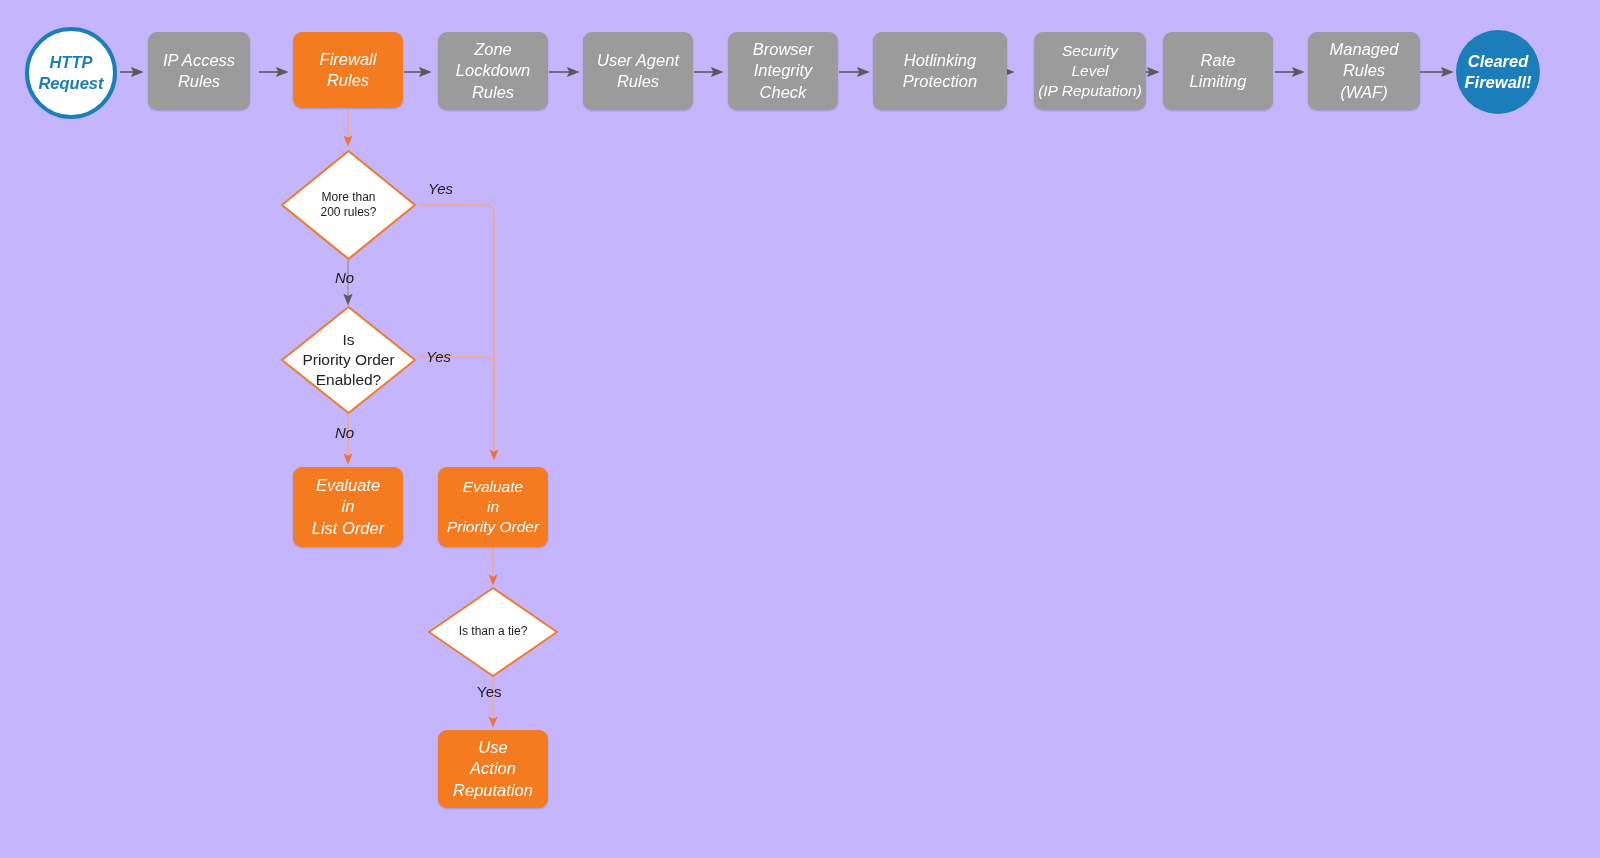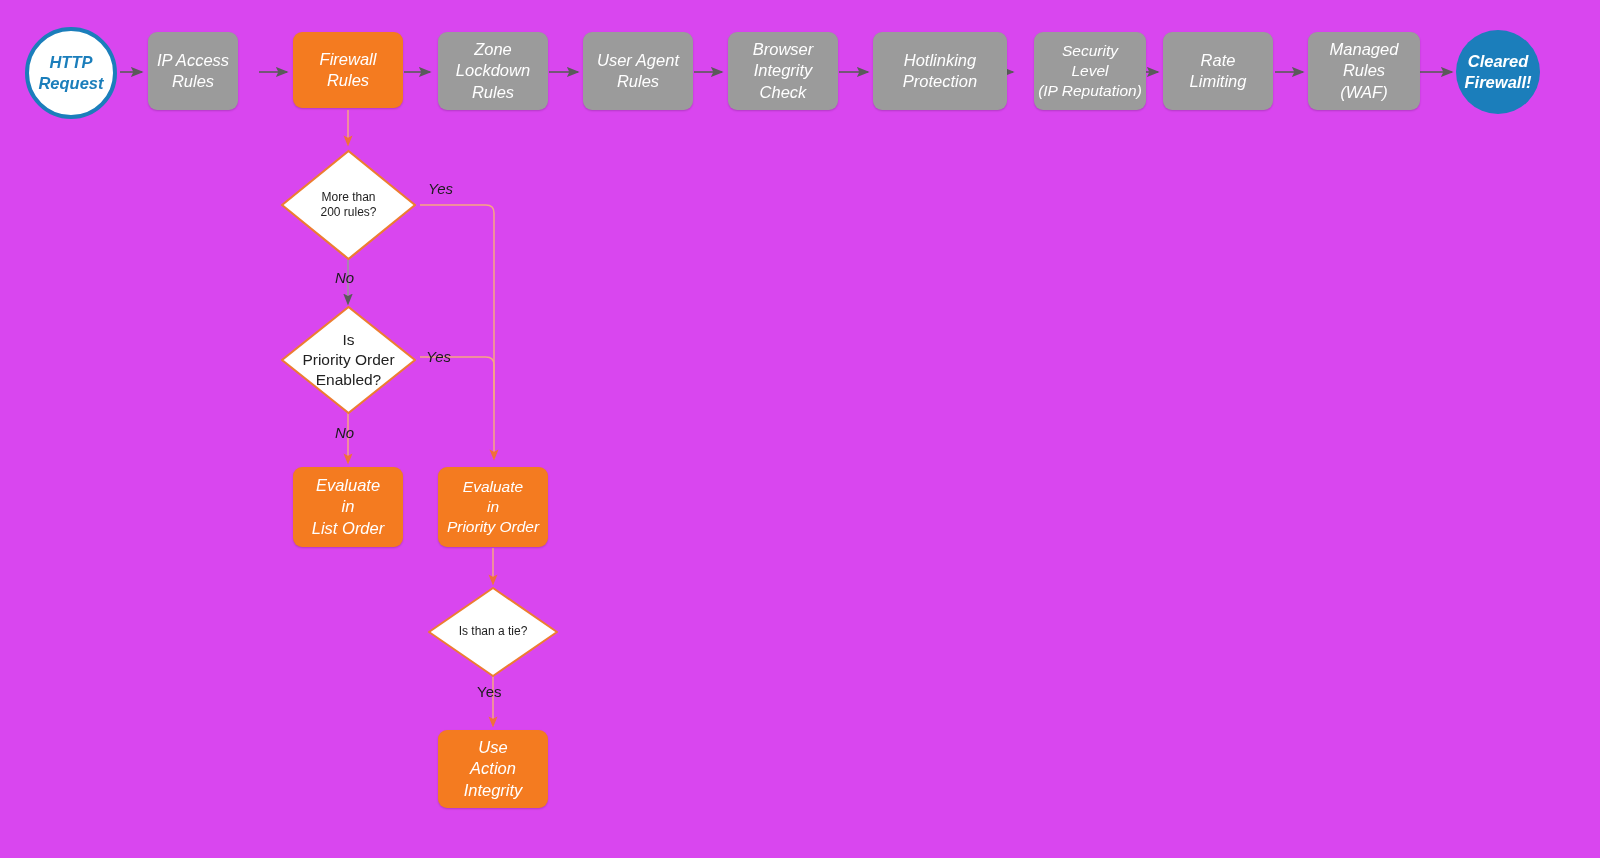--- a/index.html
+++ b/index.html
@@ -9,21 +9,21 @@
     padding: 0;
     background: #ffffff;
   }
   body {
     font-family: "Liberation Sans", sans-serif;
   }
   #canvas {
     position: relative;
     width: 1600px;
     height: 858px;
-    background: #d946ef;
+    background: #c4b5fd;
     overflow: hidden;
   }
   #edges {
     position: absolute;
     left: 0;
     top: 0;
     width: 1600px;
     height: 858px;
     pointer-events: none;
   }
@@ -147,21 +147,21 @@
     <g>
       <line x1="493" y1="675" x2="493" y2="726" stroke="#f7a683" stroke-width="1.5" fill="none" marker-end="url(#arrow-orange)"></line>
     </g>
   </svg>
 
   <div class="node term start" style="left:25px; top:27px; width:92px; height:92px;">
     <span>HTTP
 Request</span>
   </div>
 
-  <div class="node proc gray" style="left:148px; top:32px; width:90px; height:78px;">
+  <div class="node proc gray" style="left:148px; top:32px; width:102px; height:78px;">
     <span>IP Access
 Rules</span>
   </div>
 
   <div class="node proc orange" style="left:293px; top:32px; width:110px; height:76px;">
     <span>Firewall
 Rules</span>
   </div>
 
   <div class="node proc gray" style="left:438px; top:32px; width:110px; height:78px;">
@@ -240,21 +240,21 @@
 
   <div class="node proc orange" style="left:438px; top:467px; width:110px; height:80px; font-size:15.5px;">
     <span>Evaluate
 in
 Priority Order</span>
   </div>
 
   <div class="node proc orange" style="left:438px; top:730px; width:110px; height:78px;">
     <span>Use
 Action
-Integrity</span>
+Reputation</span>
   </div>
 
   <div class="edge-label" style="left:428px; top:180px;">Yes</div>
 
   <div class="edge-label" style="left:335px; top:269px;">No</div>
 
   <div class="edge-label" style="left:426px; top:348px;">Yes</div>
 
   <div class="edge-label" style="left:335px; top:424px;">No</div>
 

